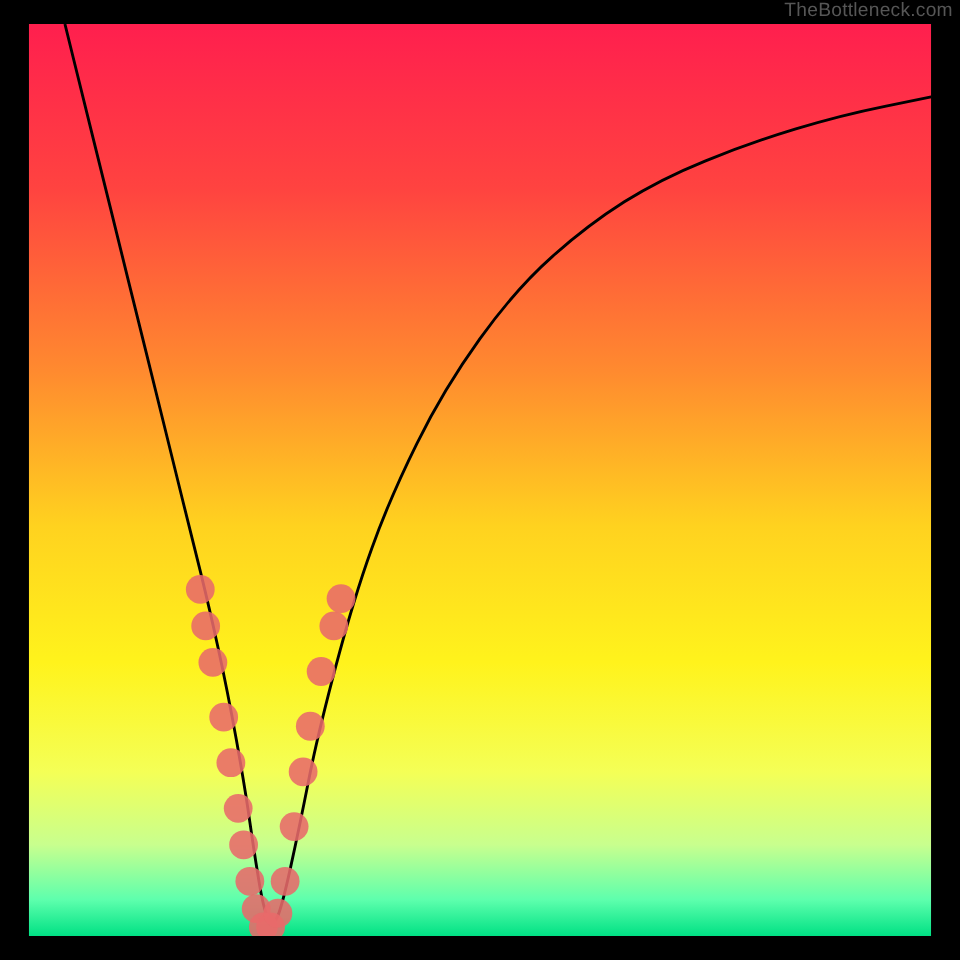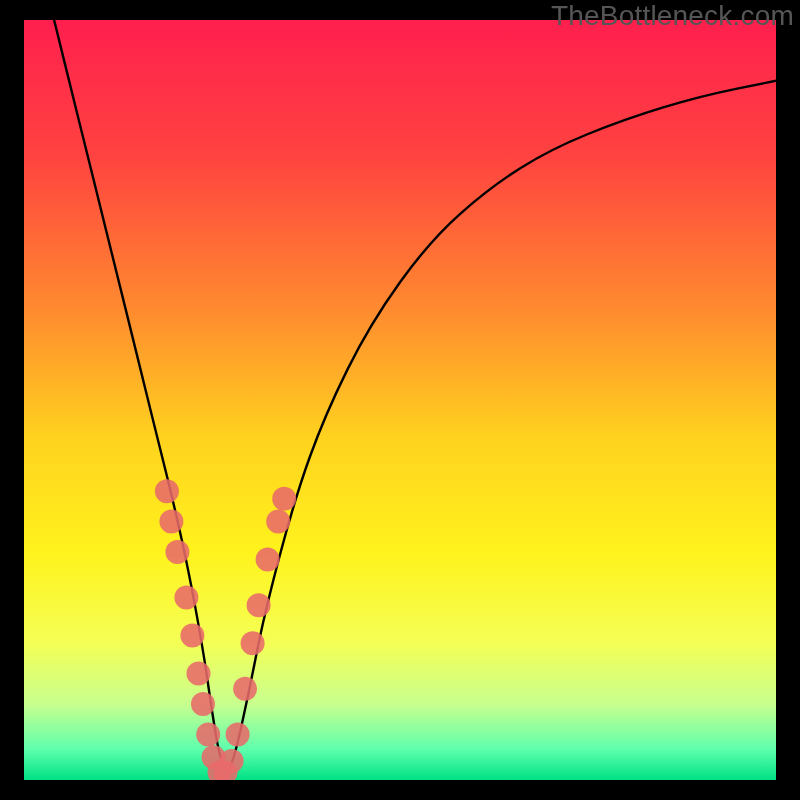--- a/index.html
+++ b/index.html
@@ -23,21 +23,21 @@
     left: 0px;
     top: 0px;
     width: 752px;
     height: 760px;
   }
   .watermark {
     position: absolute;
     top: 0px;
     right: 6px;
     font-family: Arial, Helvetica, sans-serif;
-    font-size: 28px;
+    font-size: 16px;
     font-weight: 500;
     color: #565656;
     letter-spacing: 0.2px;
   }
   svg {
     display: block;
   }
 </style>
 </head>
 <body>

